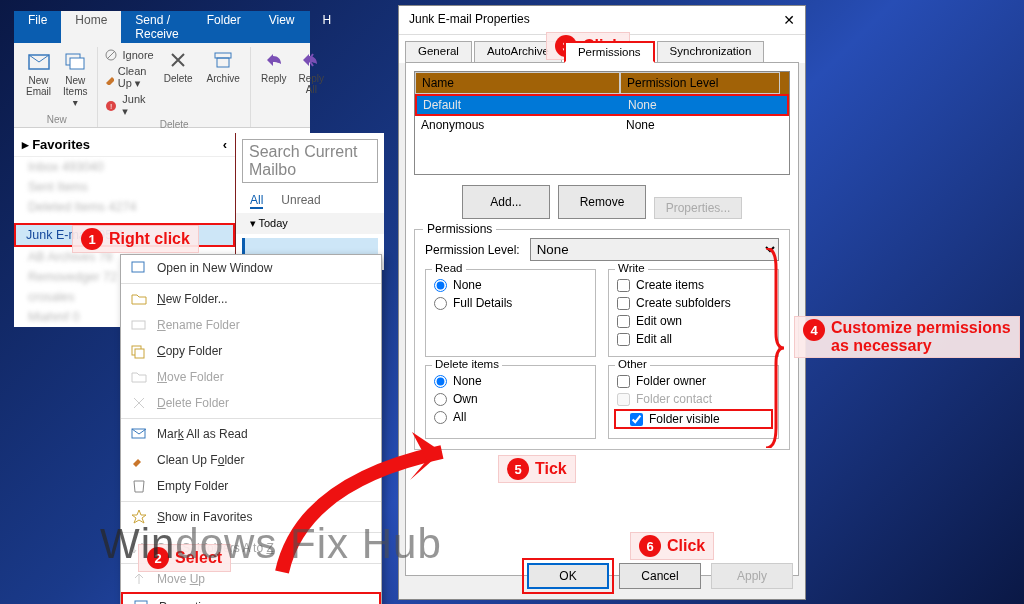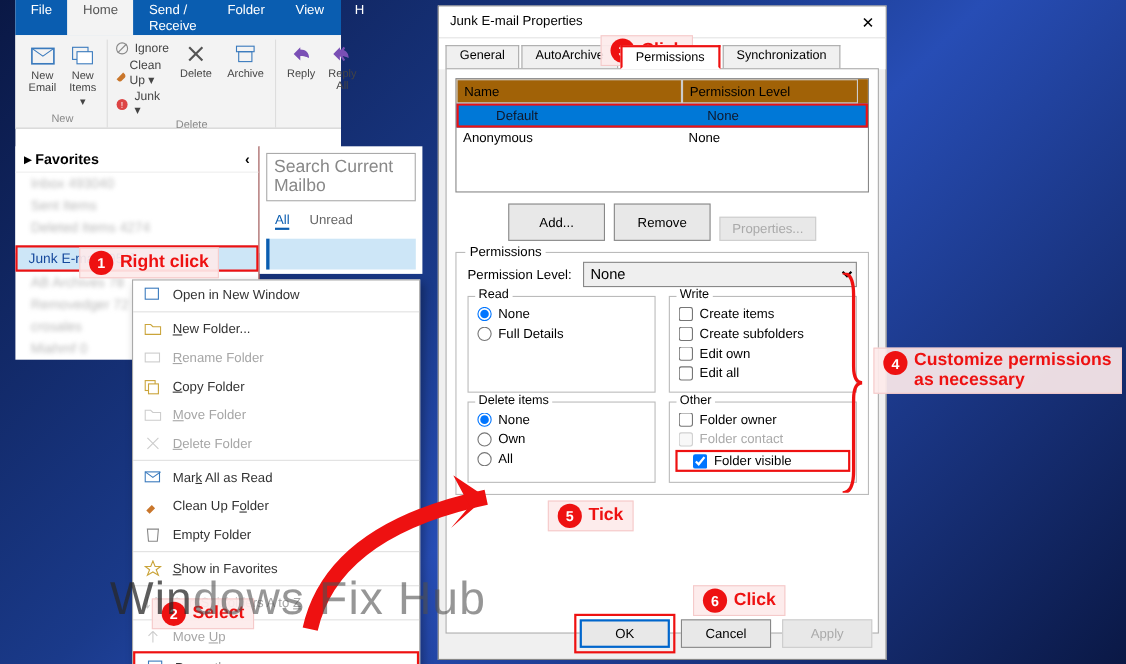--- a/index.html
+++ b/index.html
@@ -1,19 +1,19 @@
 <!DOCTYPE html>
 <html><head>
 <meta charset="utf-8">
 <style>
 * { box-sizing: border-box; margin: 0; padding: 0; font-family: "Segoe UI", sans-serif; }
 body { width: 1024px; height: 604px; background: linear-gradient(135deg, #0a1845 0%, #1a3a8a 40%, #274db5 55%, #0a1845 100%); overflow: hidden; position: relative; }
 
 
-.outlook { position:absolute; left:14px; top:0; width:296px; height:230px; background:#fff; }
+.outlook { position:absolute; left:14px; top:11px; width:296px; height:230px; background:#fff; }
 .ribbon-tabs { display:flex; background:#0a5db0; color:#fff; font-size:12px; }
 .ribbon-tabs div { padding:2px 14px; cursor:default; }
 .ribbon-tabs .active { background:#f3f3f3; color:#565656; }
 .ribbon { background:#f3f3f3; border-bottom:1px solid #d0d0d0; display:flex; padding:4px 2px 0; height:85px; font-size:10px; color:#444; }
 .rg { border-right:1px solid #ddd; padding:0 6px; display:flex; flex-direction:column; align-items:center; justify-content:space-between; }
 .rg-top { display:flex; gap:4px; }
 .rg-btn { display:flex; flex-direction:column; align-items:center; gap:2px; padding:2px 4px; }
 .rg-btn svg, .rg-mini svg { display:block; }
 .rg-label { font-size:10px; color:#888; margin-top:auto; padding-bottom:2px; }
 .rg-mini { display:flex; align-items:center; gap:4px; font-size:11px; padding:1px 0; }
@@ -45,21 +45,21 @@
 .dlg-title { background:#fff; padding:6px 10px; display:flex; justify-content:space-between; border-bottom:1px solid #ddd; }
 .dlg-tabs { display:flex; background:#fff; padding:6px 6px 0; gap:2px; }
 .dlg-tabs div { border:1px solid #aaa; border-bottom:none; padding:3px 12px; background:#f0f0f0; font-size:11.5px; }
 .dlg-tabs .on { background:#fff; border:2px solid #e11; border-bottom:2px solid #fff; position:relative; z-index:2; }
 .dlg-body { background:#fff; border:1px solid #aaa; margin:-1px 6px 6px; padding:8px; height:514px; position:relative; }
 .perm-table { border:1px solid #888; }
 .perm-table .hdr { display:flex; background:#a16207; }
 .perm-table .hdr div { border:1px solid #ccc; padding:3px 6px; }
 .perm-table .row { display:flex; }
 .perm-table .row div { padding:2px 6px; }
-.perm-table .sel { background:#0078d7; color:#0f172a; border:2px solid #e11;padding-left:28px; }
+.perm-table .sel { background:#0078d7; color:#e5e5e5; border:2px solid #e11; }
 .c1 { width:205px; } .c2 { width:160px; }
 .tbl-btns { display:flex; gap:8px; justify-content:center; margin:10px 0; }
 .tbl-btns button { width:88px; padding:3px; border:1px solid #888; background:#e8e8e8; font-size:12px; }
 .tbl-btns button:disabled { color:#aaa; border-color:#ccc;margin-top:12px; }
 .fs { border:1px solid #bbb; margin:4px 0; padding:8px 10px 10px; position:relative; }
 .fs > .lg { position:absolute; top:-8px; left:8px; background:#fff; padding:0 4px; font-size:12px; }
 .pl-row { display:flex; align-items:center; gap:10px; margin-bottom:8px; }
 .pl-row select { flex:1; padding:2px; border:1px solid #888; }
 .twocol { display:flex; gap:12px; }
 .subfs { border:1px solid #bbb; padding:6px 8px 8px; flex:1; position:relative; }
@@ -194,20 +194,21 @@
     <div>Miahmf  0</div>
   </div>
 </div>
 
 <div class="midpane">
   <div class="search">Search Current Mailbo</div>
   <div class="msgtabs">
       <span class="on">All</span>
       <span>Unread</span>
     </div>
+  <div class="today">▾ <span>Today</span></div>
   <div class="msgitem"></div>
 </div>
 
 <div class="ctx">
   <div class="ctx-item">
       <svg>
         <rect x="1" y="2" width="12" height="10" fill="none" stroke="#3a7abd"></rect>
       </svg>
       <span>Open in New Window</span>
     </div>

